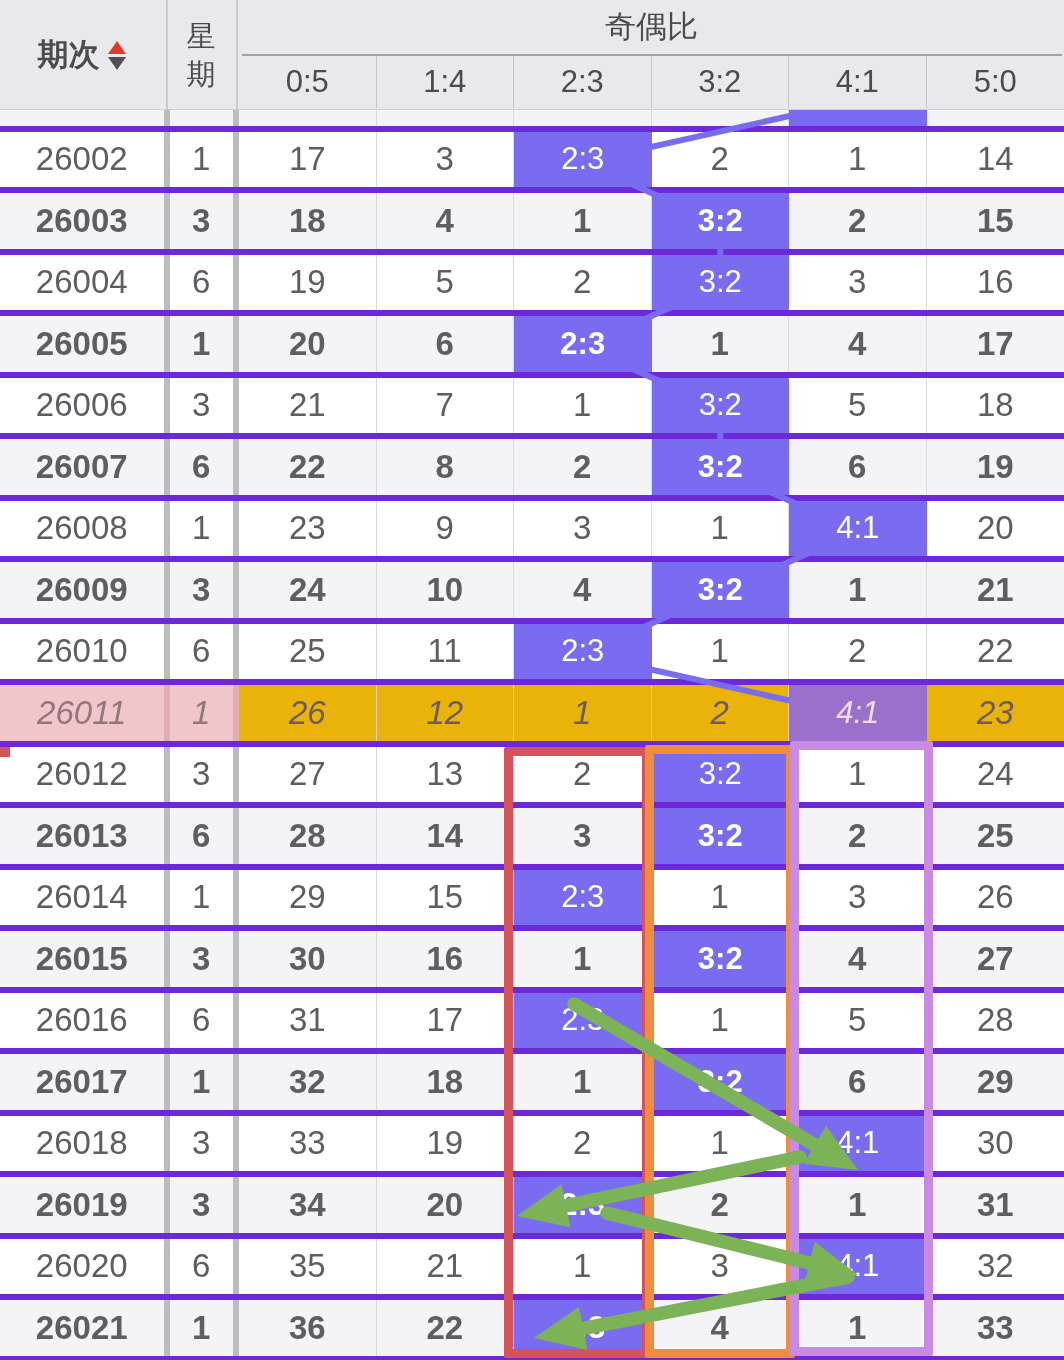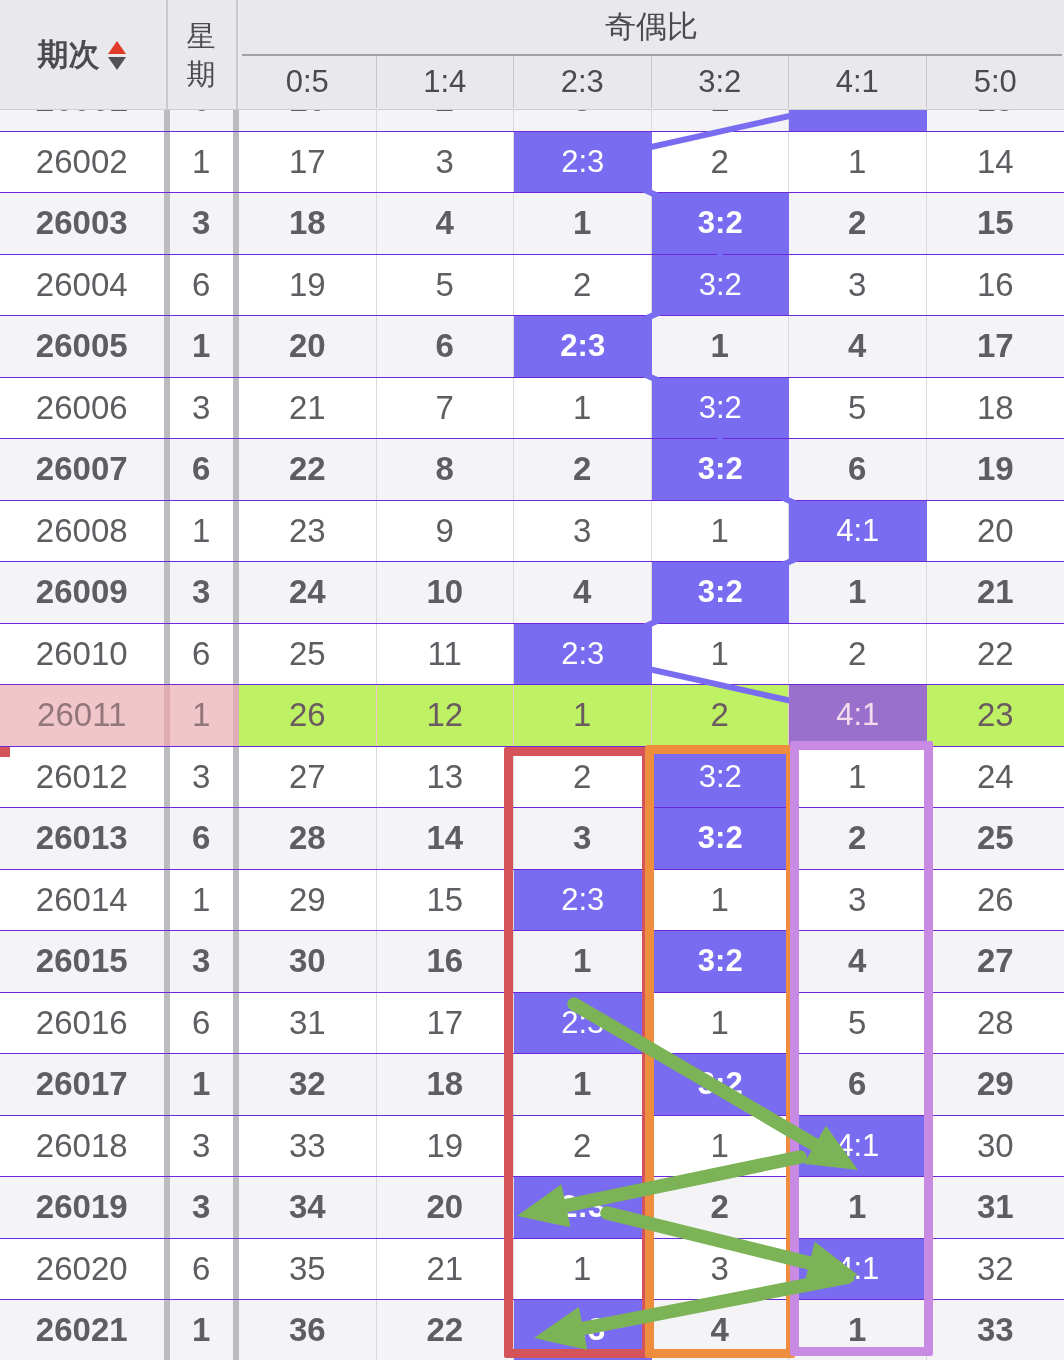--- a/index.html
+++ b/index.html
@@ -23,30 +23,30 @@
   #h-group{left:239px;top:0;width:825px;height:54px;font-size:31px;}
   #h-underline{position:absolute;left:242px;top:54px;width:820px;height:2px;background:#a2a2a6;}
   #h-subrow{position:absolute;left:239px;top:56px;width:825px;height:52px;display:grid;grid-template-columns:repeat(6,137.5px);}
   .sub-cell{display:flex;align-items:center;justify-content:center;font-size:31px;border-right:1.5px solid #c6c6c9;box-sizing:border-box;}
   .sub-cell:last-child{border-right:none;}
   .hline{position:absolute;top:0;width:1.5px;height:110px;background:#c9c9cc;}
   
   #body{position:absolute;left:0;top:110px;width:1064px;height:1250px;overflow:hidden;}
   .row{
     display:grid;grid-template-columns:163.5px 6px 63.5px 6px repeat(6,137.5px);
-    height:61.5px;box-sizing:border-box;border-bottom:1px solid #6d28d9;
+    height:61.5px;box-sizing:border-box;border-bottom:6px solid #6d28d9;
     background:#fff;font-size:33px;
   }
   .row.gray{background:#f4f4f6;font-weight:bold;}
   .cell{display:flex;align-items:center;justify-content:center;box-sizing:border-box;}
   .vdiv{background:#bcbcc0;}
   .val{border-right:1.5px solid #dadade;}
   .val.last{border-right:none;}
   .hit{position:relative;z-index:3;color:#ffffff;font-size:31px;border-right:none;}
-  .row.pink{background:#bef264;}
+  .row.pink{background:#eab308;font-style:italic;}
   .row.pink .cell{color:#6b5b61;}
   .row.pink .p-head{background:#f1c6ca;color:#93767b;}
   .row.pink .vdiv{background:#dfadb3;}
   .row.pink .val{border-right-color:#ecc9ce;}
   #trend-svg{position:absolute;left:0;top:0;width:1064px;height:1250px;z-index:2;pointer-events:none;}
   
   .annobox{position:absolute;box-sizing:border-box;border-style:solid;border-width:9px;border-radius:2px;background:transparent;z-index:6;}
   #edge-mark{position:absolute;z-index:6;}
   #arrow-svg{position:absolute;left:0;top:0;width:1064px;height:1360px;z-index:7;pointer-events:none;}
 </style>

